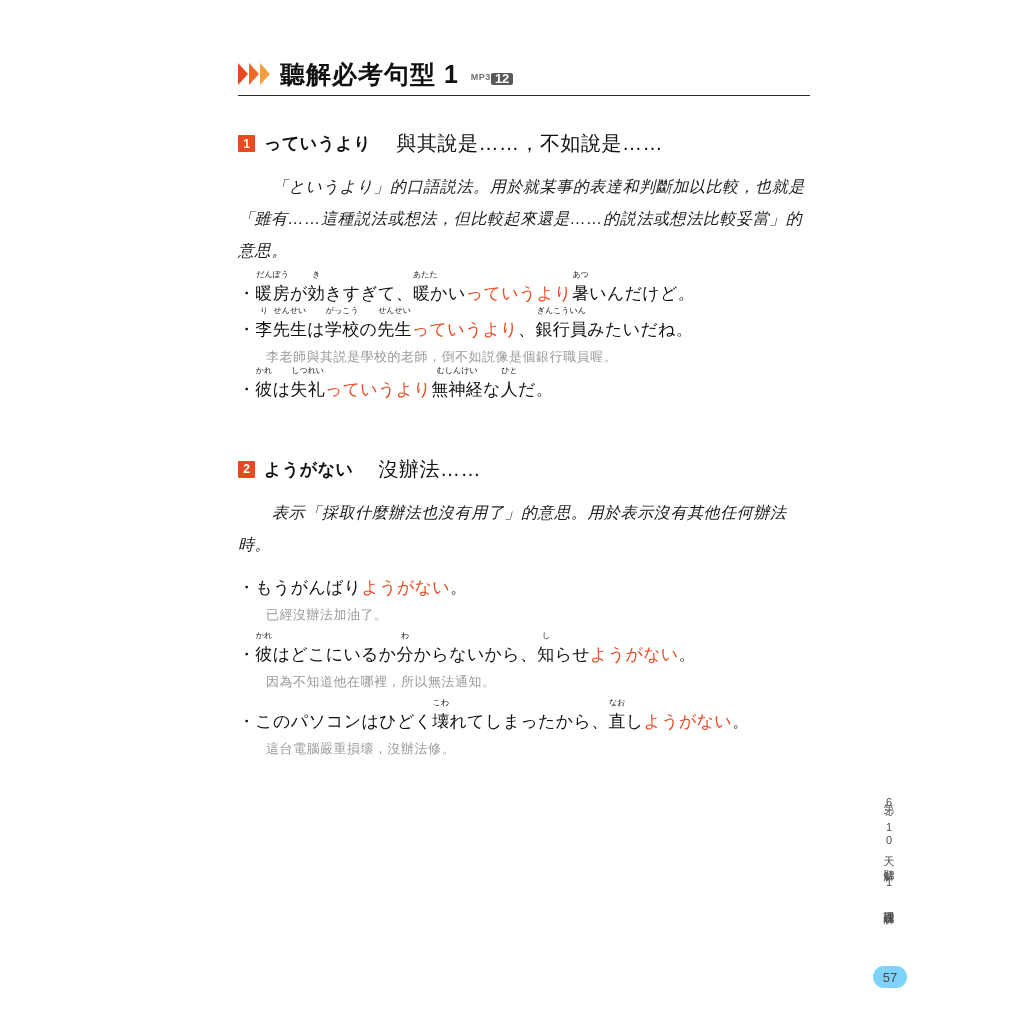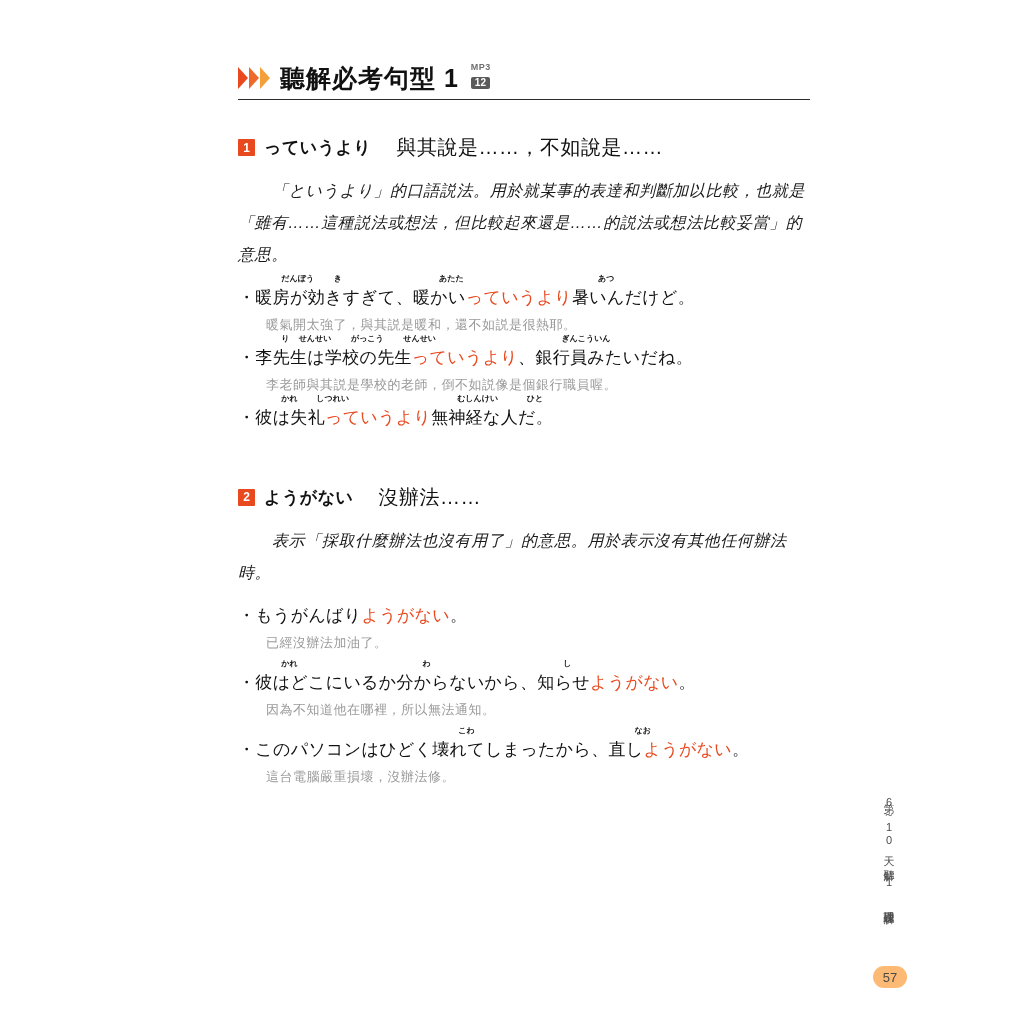--- a/index.html
+++ b/index.html
@@ -54,36 +54,36 @@
   .header-title {
     font-size: 25px;
     font-weight: bold;
     letter-spacing: 1px;
     line-height: 1;
     margin-bottom: 2px;
     color: #111;
   }
   .mp3-badge {
     display: inline-flex;
-    flex-direction: column;
-    align-items: flex-start;
+    flex-direction: row;
+    align-items: center;
     margin-bottom: 4px;
     margin-left: 2px;
   }
   .mp3-label {
     font-size: 9px;
     font-weight: bold;
     color: #6f6f6f;
     letter-spacing: 0.5px;
     line-height: 10px;
   }
   .mp3-num {
     background: #5a5a5a;
     color: #fff;
-    font-size: 10px;
+    font-size: 13px;
     font-weight: bold;
     line-height: 12px;
     padding: 0 4px;
     border-radius: 2px;
     margin-top: 5px;
   }
 
   
   .section { margin-top: 34px; }
   .section + .section { margin-top: 54px; }
@@ -146,24 +146,23 @@
     vertical-align: baseline;
   }
   .ruby-wrap > .rt {
     position: absolute;
     left: 0; right: 0;
     top: -12px;
     font-size: 8px;
     line-height: 8px;
     text-align: center;
     color: #111;
-    font-weight: bold;
+    font-weight: normal;
     letter-spacing: 0;
     white-space: nowrap;
-    margin-left: 26px;
   }
   .ex-cn {
     font-size: 13px;
     color: #9a9a9a;
     margin-top: 6px;
     margin-left: 28px;
     letter-spacing: 0.5px;
   }
   .ex-gap { margin-bottom: 20px; }
   .ex-gap-sm { margin-bottom: 13px; }
@@ -181,21 +180,21 @@
     text-orientation: upright;
     line-height: 16px;
     white-space: nowrap;
   }
   .page-num {
     position: absolute;
     right: 22px;
     bottom: 36px;
     width: 34px;
     height: 22px;
-    background: #fdba74;
+    background: #7dd3fc;
     border-radius: 11px;
     color: #4a4a4a;
     font-size: 13px;
     display: flex;
     align-items: center;
     justify-content: center;
   }
 </style>
 </head>
 <body>
@@ -221,21 +220,20 @@
         <div class="section">
           <div class="entry-head">
             <span class="num-box">1</span>
             <span class="entry-jp">っていうより</span>
             <span class="entry-cn">與其說是……，不如說是……</span>
           </div>
           <p class="explain">「というより」的口語説法。用於就某事的表達和判斷加以比較，也就是「雖有……這種説法或想法，但比較起來還是……的説法或想法比較妥當」的意思。</p>
           <div class="examples">
             <div class="example ex-gap-sm">
               <div class="ex-jp"><span>・</span><span class="ruby-wrap"><span class="rt">だんぼう</span><span>暖房</span></span><span>が</span><span class="ruby-wrap"><span class="rt">き</span><span>効</span></span><span>きすぎて、</span><span class="ruby-wrap"><span class="rt">あたた</span><span>暖</span></span><span>かい</span><span class="hl">っていうより</span><span class="ruby-wrap"><span class="rt">あつ</span><span>暑</span></span><span>いんだけど。</span></div>
-              <div class="ex-cn">暖氣開太強了，與其説是暖和，還不如説是很熱耶。</div>
             </div>
             <div class="example ex-gap-sm">
               <div class="ex-jp"><span>・</span><span class="ruby-wrap"><span class="rt">り</span><span>李</span></span><span class="ruby-wrap"><span class="rt">せんせい</span><span>先生</span></span><span>は</span><span class="ruby-wrap"><span class="rt">がっこう</span><span>学校</span></span><span>の</span><span class="ruby-wrap"><span class="rt">せんせい</span><span>先生</span></span><span class="hl">っていうより</span><span>、</span><span class="ruby-wrap"><span class="rt">ぎんこういん</span><span>銀行員</span></span><span>みたいだね。</span></div>
               <div class="ex-cn">李老師與其説是學校的老師，倒不如説像是個銀行職員喔。</div>
             </div>
             <div class="example ex-gap-sm">
               <div class="ex-jp"><span>・</span><span class="ruby-wrap"><span class="rt">かれ</span><span>彼</span></span><span>は</span><span class="ruby-wrap"><span class="rt">しつれい</span><span>失礼</span></span><span class="hl">っていうより</span><span class="ruby-wrap"><span class="rt">むしんけい</span><span>無神経</span></span><span>な</span><span class="ruby-wrap"><span class="rt">ひと</span><span>人</span></span><span>だ。</span></div>
             </div>
           </div>
         </div>

